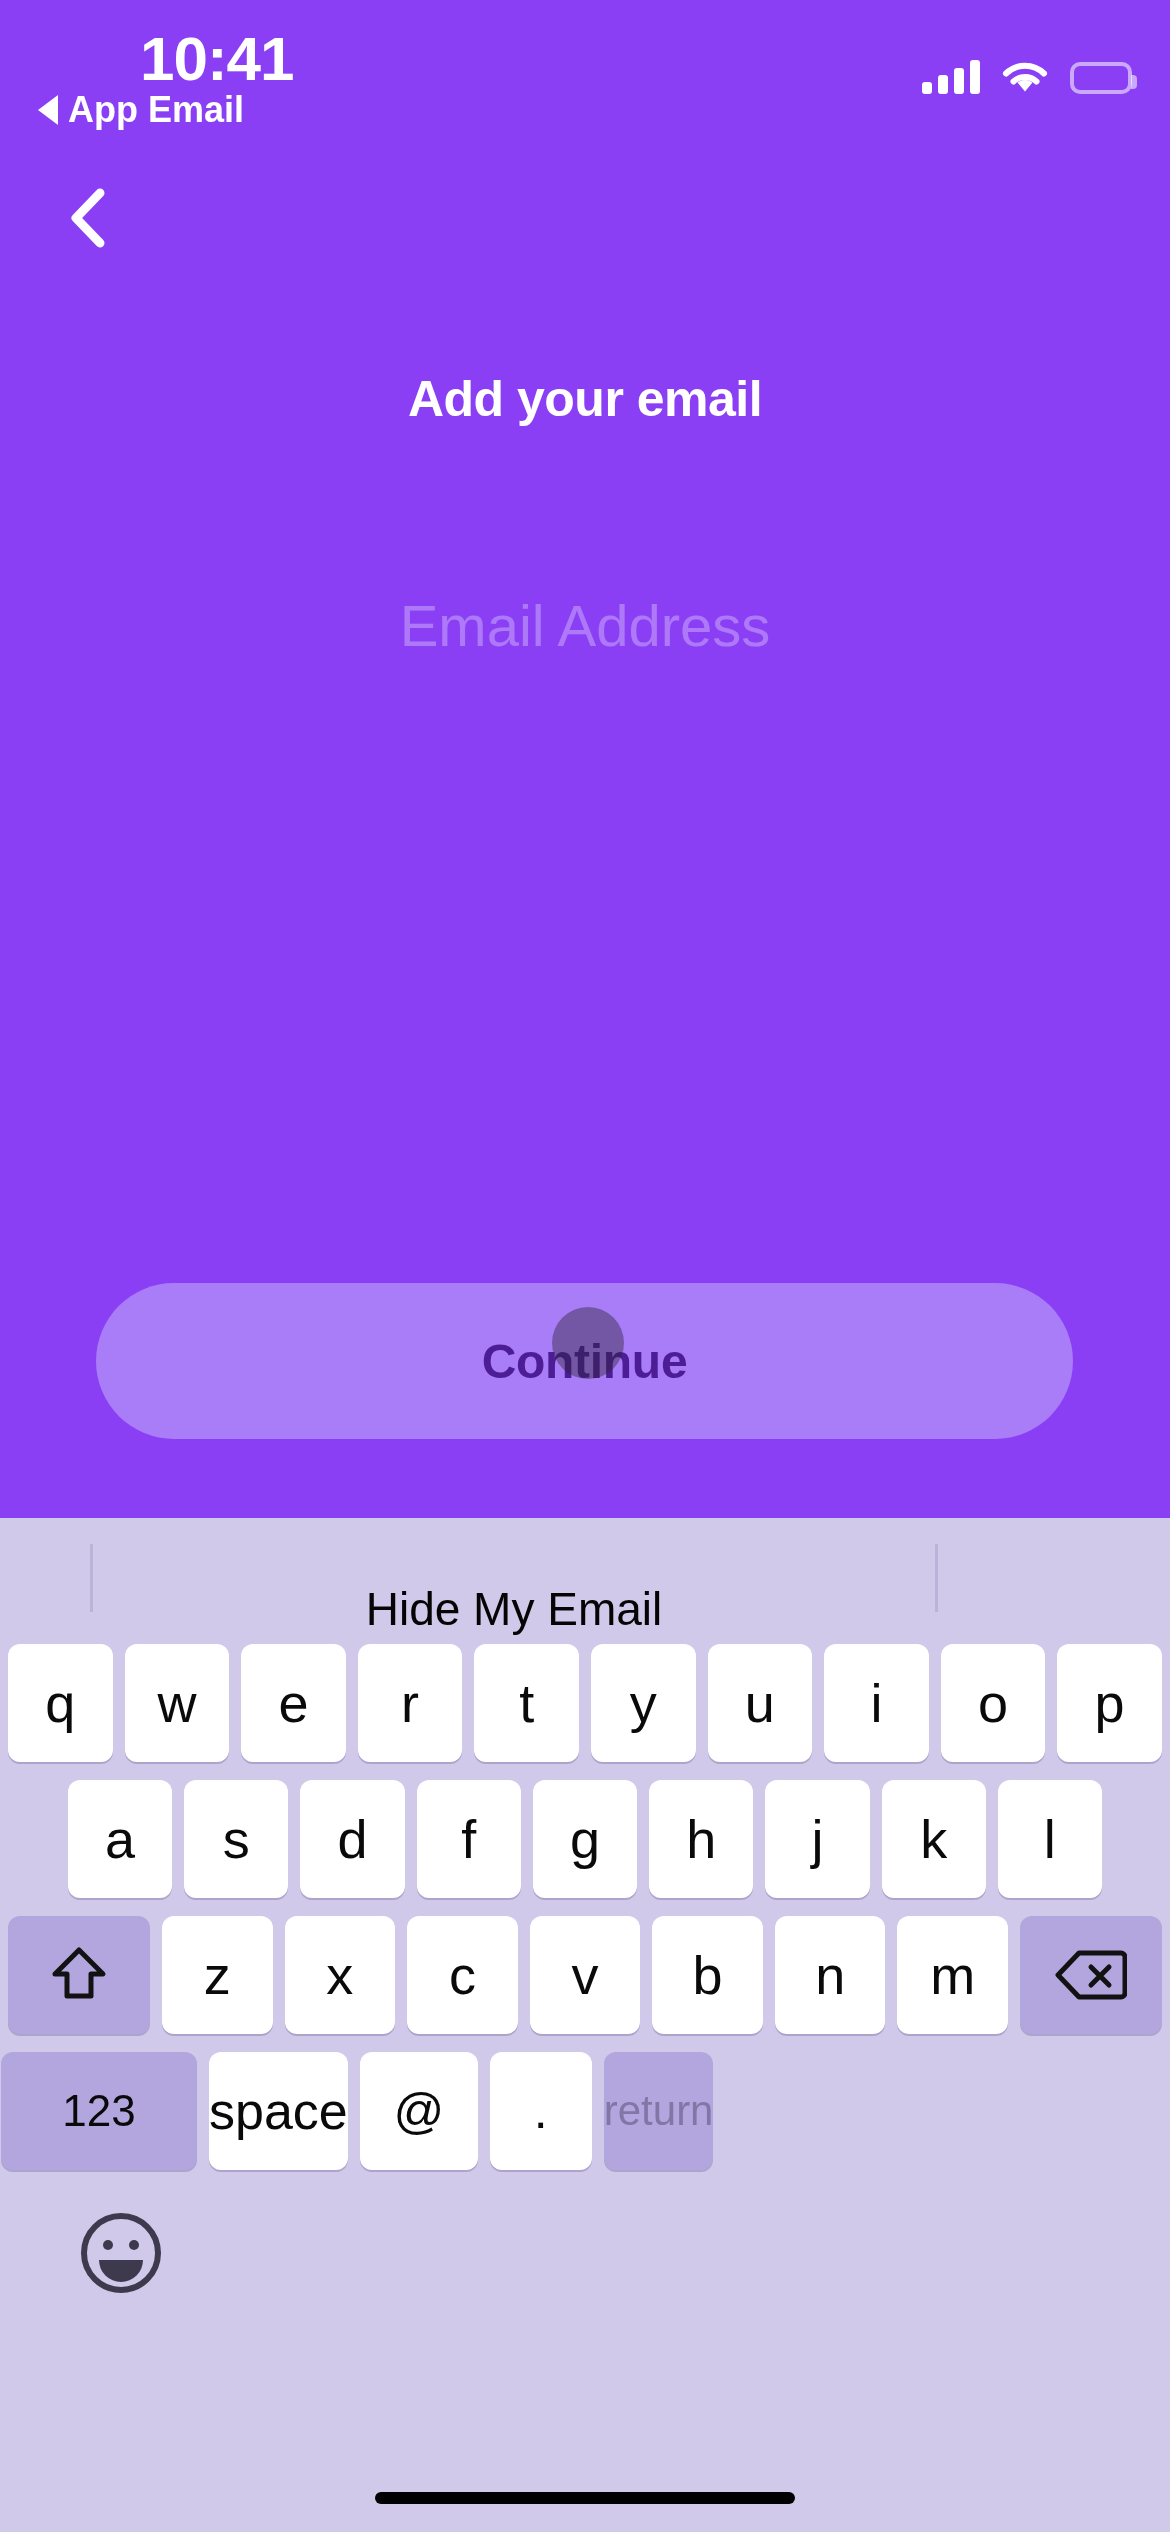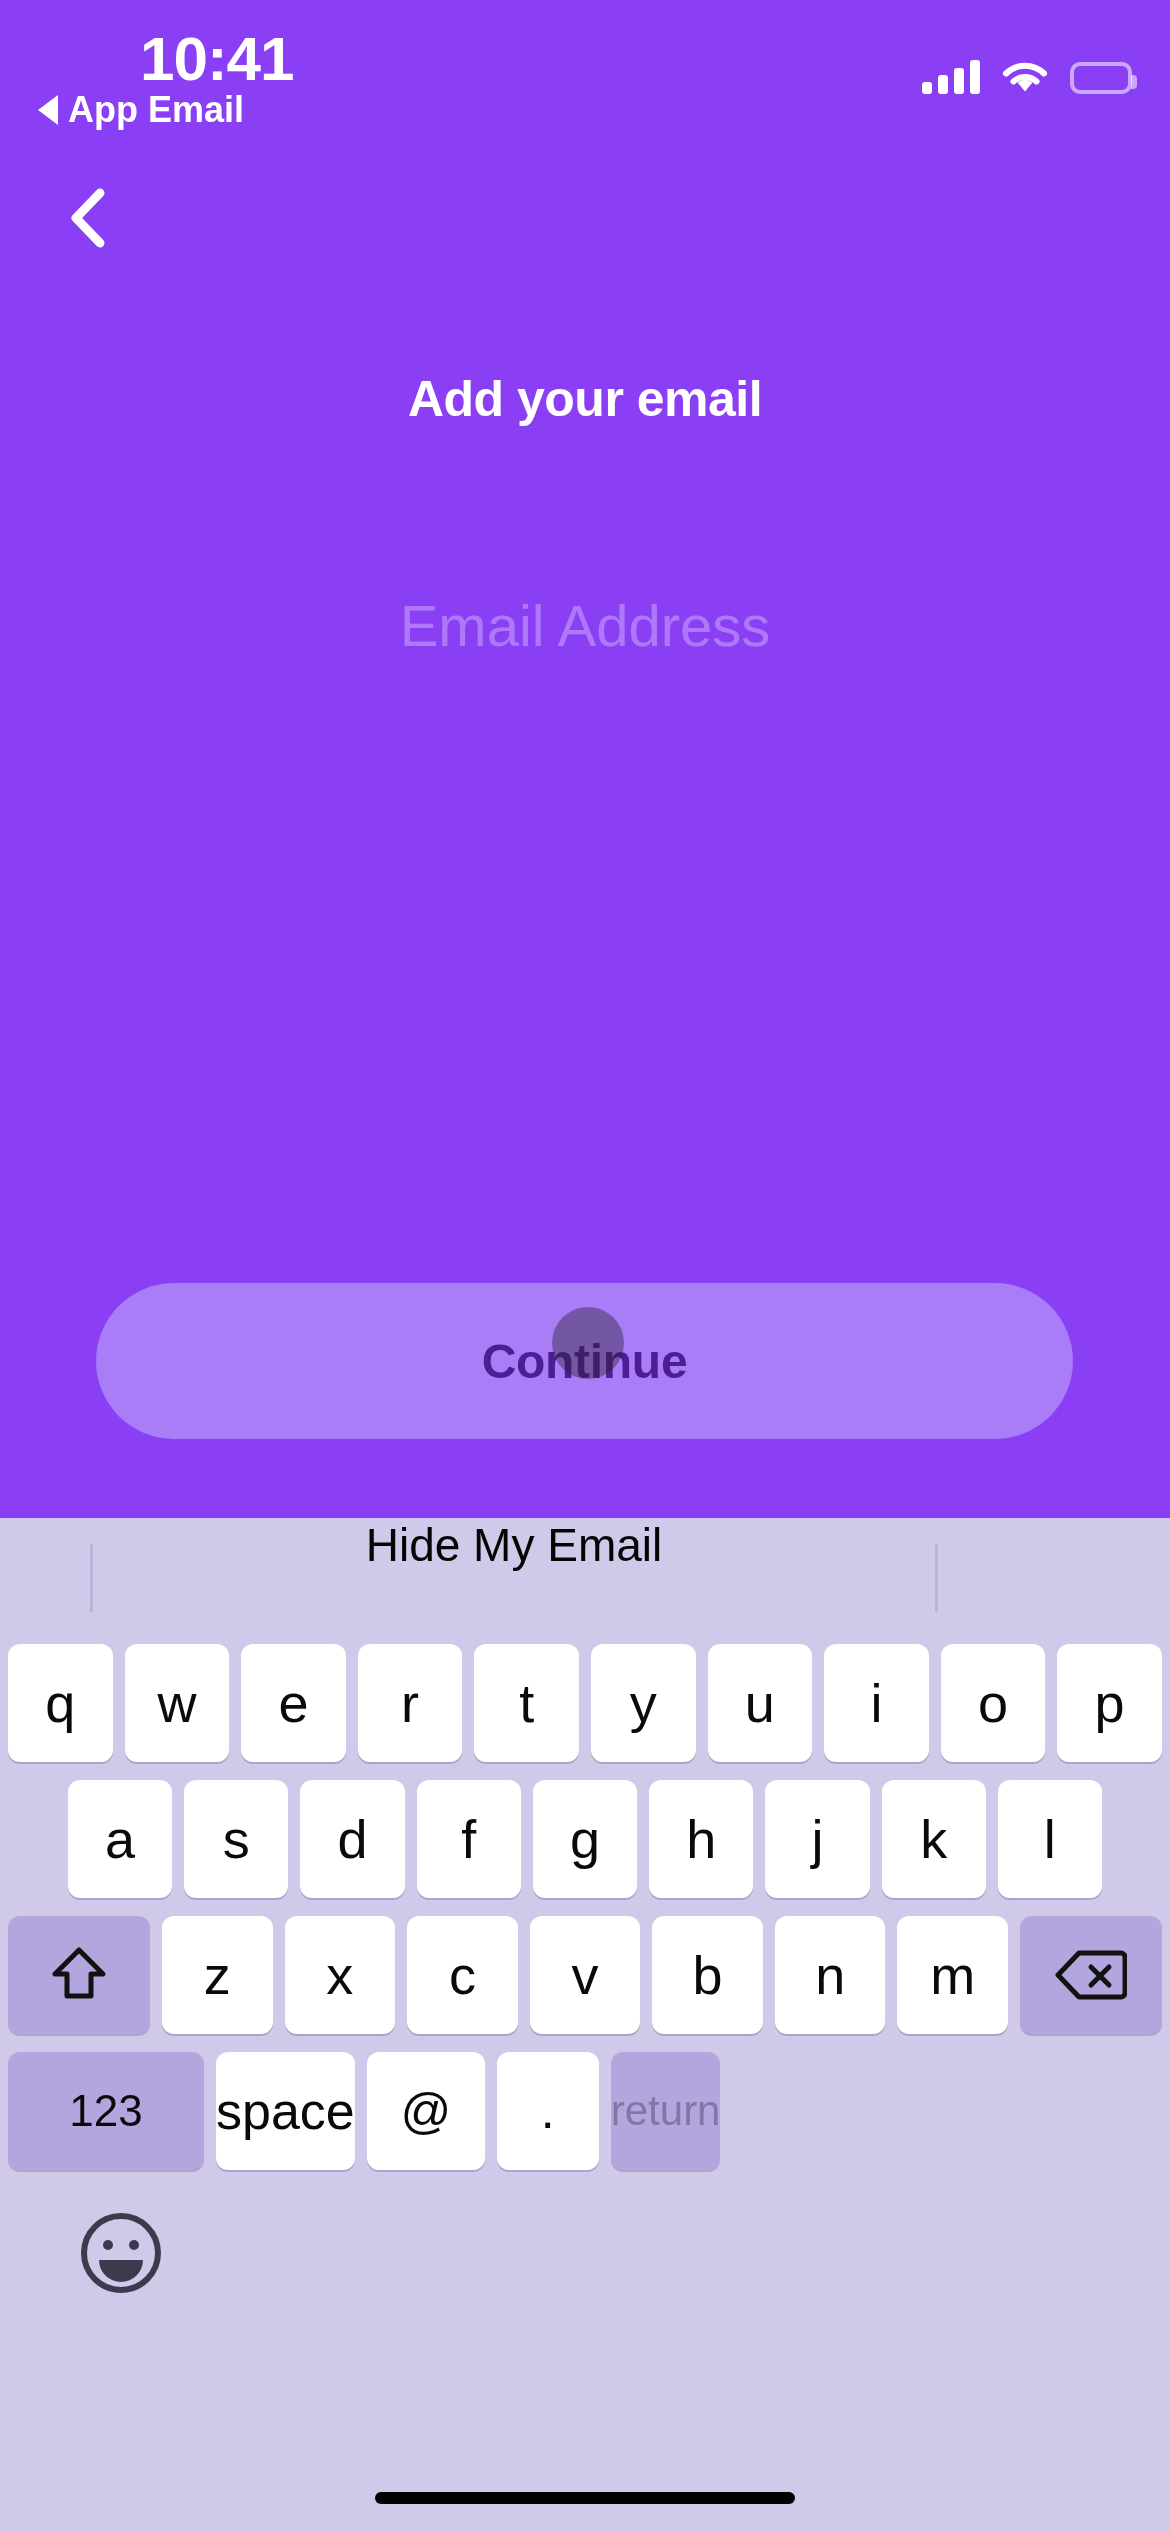--- a/index.html
+++ b/index.html
@@ -104,41 +104,41 @@
 
   
   #keyboard{
     position:absolute; left:0; top:1518px; width:1170px; height:1014px;
     background:#d0c9e9;
   }
 
   
   #predictive-bar{
     position:absolute; left:0; top:0; width:1028px; height:118px;
-    display:flex; align-items:flex-start; justify-content:center;
+    display:flex; align-items:flex-end; justify-content:center;
   }
   #predictive-bar .divider{
     position:absolute; top:26px; width:3px; height:68px;
     background:rgba(120,100,160,.22);
   }
   #predictive-bar .divider.left{ left:90px; }
   #predictive-bar .divider.right{ right:90px; }
   #prediction-center{
     font-size:46px; color:#050505; font-weight:400;
   }
 
   
   .key-row{
     position:absolute; left:0; width:1170px; height:118px;
     display:flex; align-items:center;
   }
   #row-1{ top:126px; padding:0 8px; gap:12px; }
   #row-2{ top:262px; padding:0 68px; gap:12px; }
   #row-3{ top:398px; padding:0 8px; gap:12px; }
-  #row-4{ top:534px; padding:0 8px; gap:12px; }
+  #row-4{ top:534px; padding:0 1px; gap:12px; }
 
   .key{
     flex:1; height:118px; background:#ffffff; border-radius:12px;
     display:flex; align-items:center; justify-content:center;
     font-size:54px; color:#0a0a0a; font-weight:400;
     box-shadow:0 2px 0 rgba(110,95,150,.35);
     font-family:"Liberation Sans", sans-serif;
     user-select:none;
   }
   .key.dark{ background:#b3a6de; box-shadow:0 2px 0 rgba(110,95,150,.35); }

